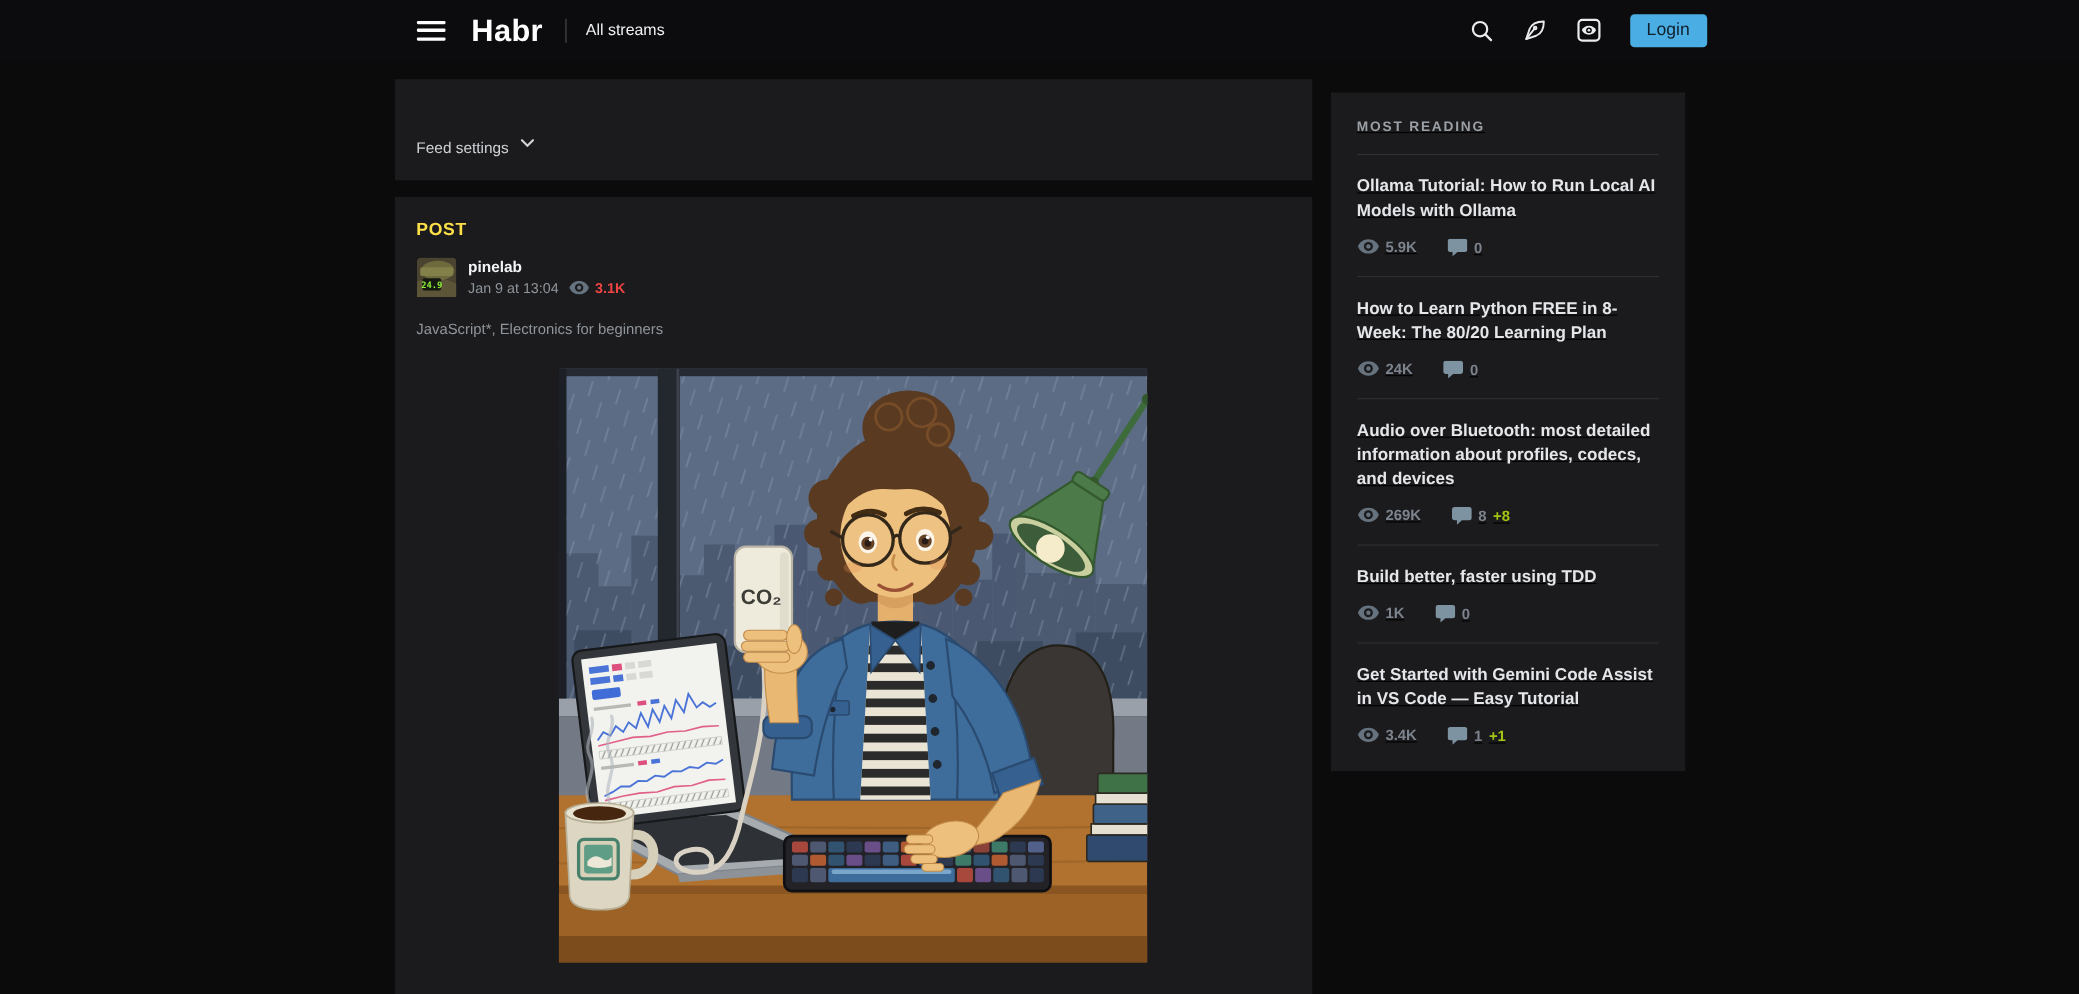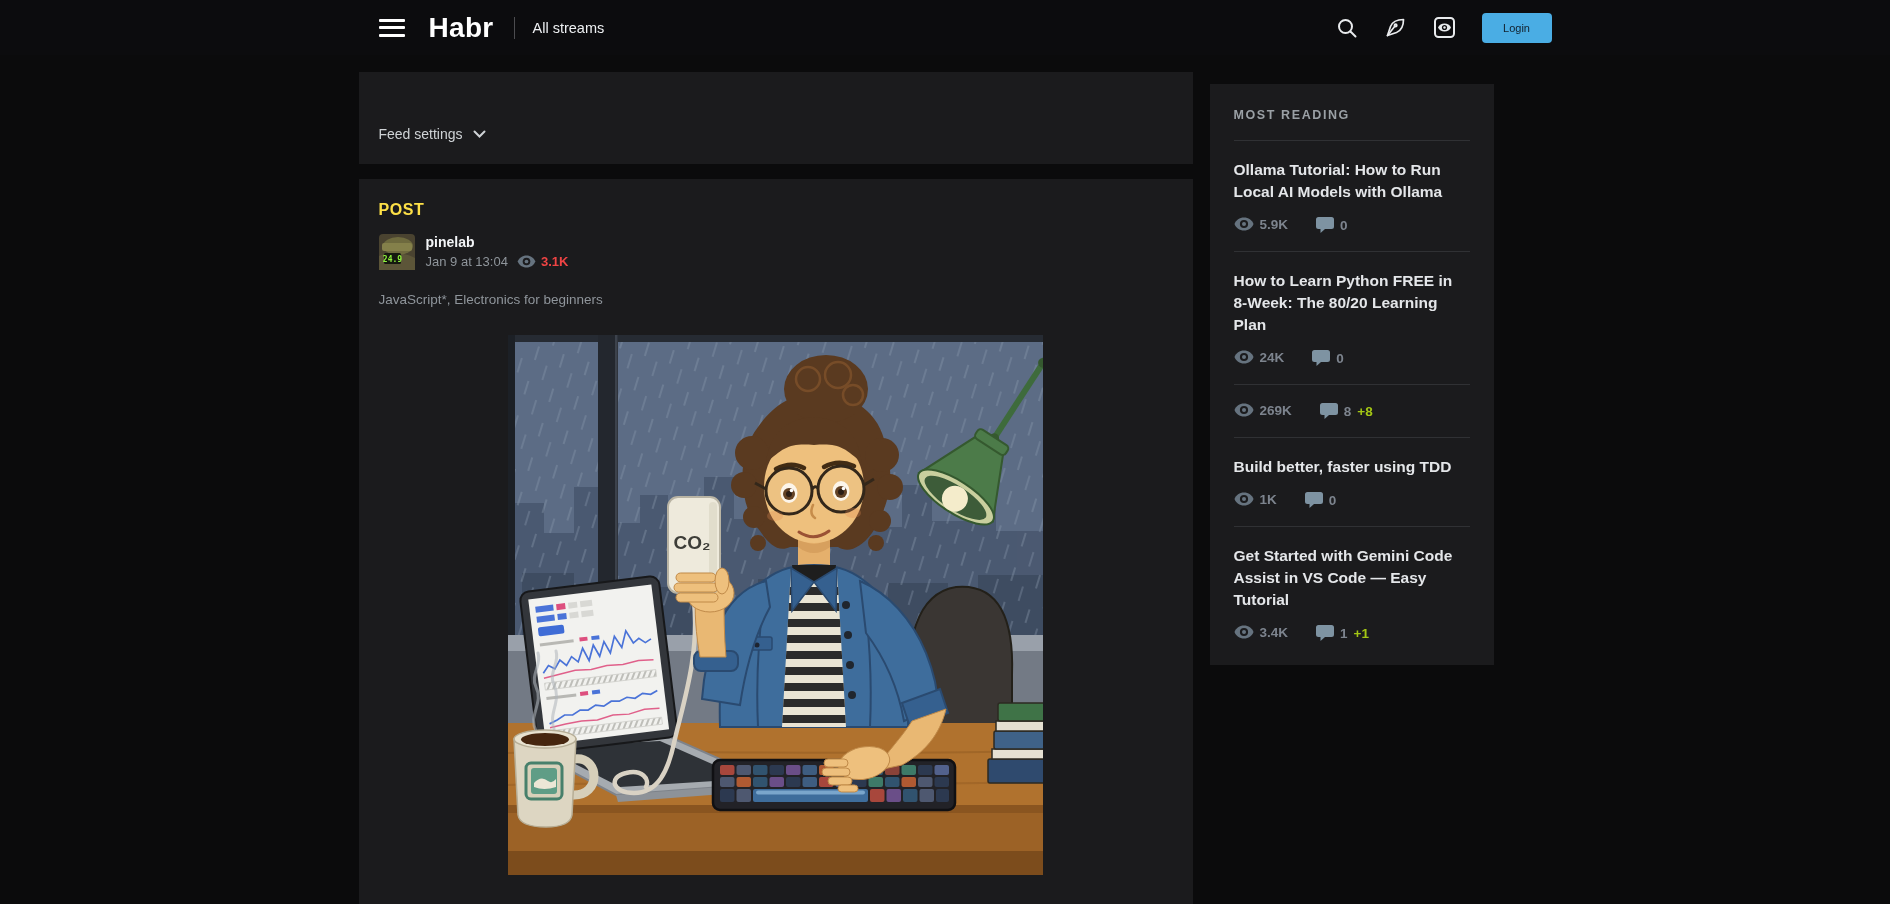--- a/index.html
+++ b/index.html
@@ -13,42 +13,42 @@
   
   .nav { height:55px; background:#0c0c0e;padding-left:40px; }
   .nav-inner { width:1173px; height:55px; margin:0 auto; display:flex; align-items:center; }
   .burger { width:26px; height:20px; display:flex; flex-direction:column; justify-content:space-between; cursor:pointer; background:none; border:none; padding:1px 0; }
   .burger span { display:block; height:3px; width:26px; background:#ffffff; border-radius:1px; }
   .logo { color:#ffffff; font-size:28px; font-weight:bold; letter-spacing:.3px; margin-left:24px; cursor:pointer; }
   .nav-divider { width:1px; height:22px; background:#4c4c4f; margin:0 18px 0 20px; }
   .stream { color:#eef0f2; font-size:14.5px; cursor:pointer; }
   .nav-right { margin-left:auto; display:flex; align-items:center; gap:25px; }
   .icon-btn { background:none; border:none; padding:0; width:24px; height:24px; cursor:pointer; display:flex; align-items:center; justify-content:center; }
-  .login-btn { width:70px; height:30px; background:#4aade4; color:#12202c; border:none; border-radius:4px; font-size:11px; font-family:inherit; cursor:pointer; margin-left:0; }
+  .login-btn { width:70px; height:30px; background:#4aade4; color:#12202c; border:none; border-radius:4px; font-size:16px; font-family:inherit; cursor:pointer; margin-left:0; }
   
   .layout { width:1173px; margin:0 auto; display:flex; gap:17px; padding-top:17px; align-items:flex-start; }
   .main-col { width:834px; }
   .card { background:#1b1b1d; }
   
   .feed-card { padding:24px 20px 22px; }
   .feed-title { margin:0; font-size:24px; font-weight:bold; color:#eef0f2; }
-  .feed-settings { margin-top:30px; display:flex; align-items:center; gap:10px; color:#cfd3d6; font-size:14px; cursor:pointer; width:fit-content; }
+  .feed-settings { margin-top:30px; display:flex; gap:10px; color:#cfd3d6; font-size:14px; cursor:pointer; width:fit-content; }
   
   .post-card { margin-top:15px; padding:22px 20px 30px; }
   .post-label { color:#fde047; font-size:16px; font-weight:bold; letter-spacing:.6px; }
   .author-row { margin-top:15px; display:flex; gap:11px; }
   .avatar { width:36px; height:44px; border-radius:4px; overflow:hidden; flex:0 0 auto; cursor:pointer; }
   .author-name { font-size:14px; font-weight:bold; color:#f3f5f7; cursor:pointer; }
   .author-meta { margin-top:4px; display:flex; align-items:center; gap:9px; color:#8f959b; font-size:13px; }
   .views-stat { display:flex; align-items:center; gap:5px; color:#ef4444; font-size:13px; font-weight:bold; }
   .hubs { margin-top:14px; color:#8f959b; font-size:13.5px; cursor:pointer; }
   .post-title { margin:27px 0 0; font-size:24px; font-weight:bold; color:#d8dce1; }
   .figure { margin:28px auto 0; width:535px; cursor:pointer; }
   
-  .sidebar { width:284px; padding-top:12px; }
+  .sidebar { width:322px; padding-top:12px;text-decoration:underline; }
   .sidebar-card { padding:24px; }
   .sb-header { color:#9aa0a5; font-size:12.5px; font-weight:bold; letter-spacing:1.6px; }
   .sb-divider { border:0; border-top:1px solid #303134; margin:18px 0; }
   .sb-item-title { color:#e4e6e9; font-size:15.5px; font-weight:bold; line-height:22px; cursor:pointer; }
   .sb-stats { display:flex; margin-top:14px; color:#7d848e; font-size:13.5px; font-weight:bold; }
   .sb-stats .num { margin-left:6px; }
   .sb-stats .comments-group { display:flex; align-items:center; margin-left:28px; }
   .new-comments { color:#a3c614; margin-left:6px; }
 </style>
 </head>
@@ -455,20 +455,21 @@
                 <path d="M2.5 0 h13 a2.5 2.5 0 0 1 2.5 2.5 v7 a2.5 2.5 0 0 1 -2.5 2.5 H9 L4.5 16 v-4 H2.5 A2.5 2.5 0 0 1 0 9.5 v-7 A2.5 2.5 0 0 1 2.5 0Z" fill="#7e93a2"></path>
               </svg>
             <span class="num">0</span>
             <span class="new-comments"></span>
           </span>
         </div>
       </div>
       <hr class="sb-divider">
 
       <div class="sb-item">
+        <div class="sb-item-title">Audio over Bluetooth: most detailed information about profiles, codecs, and devices</div>
         <div class="sb-stats">
           <svg width="20" height="14" viewBox="0 0 20 14">
               <path d="M10 .5 C5.5 .5 2 3 .5 7 C2 11 5.5 13.5 10 13.5 C14.5 13.5 18 11 19.5 7 C18 3 14.5 .5 10 .5Z" fill="#66737f"></path>
               <circle cx="10" cy="7" r="4.1" fill="#1b1b1d"></circle>
               <circle cx="10" cy="7" r="2" fill="#66737f"></circle>
             </svg>
           <span class="num">269K</span>
           <span class="comments-group">
             <svg width="18" height="16" viewBox="0 0 18 16">
                 <path d="M2.5 0 h13 a2.5 2.5 0 0 1 2.5 2.5 v7 a2.5 2.5 0 0 1 -2.5 2.5 H9 L4.5 16 v-4 H2.5 A2.5 2.5 0 0 1 0 9.5 v-7 A2.5 2.5 0 0 1 2.5 0Z" fill="#7e93a2"></path>

